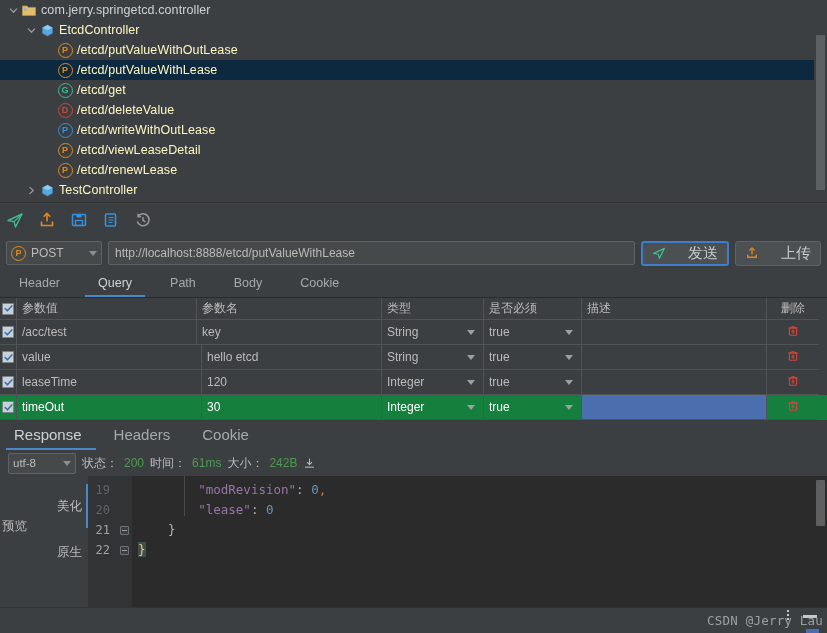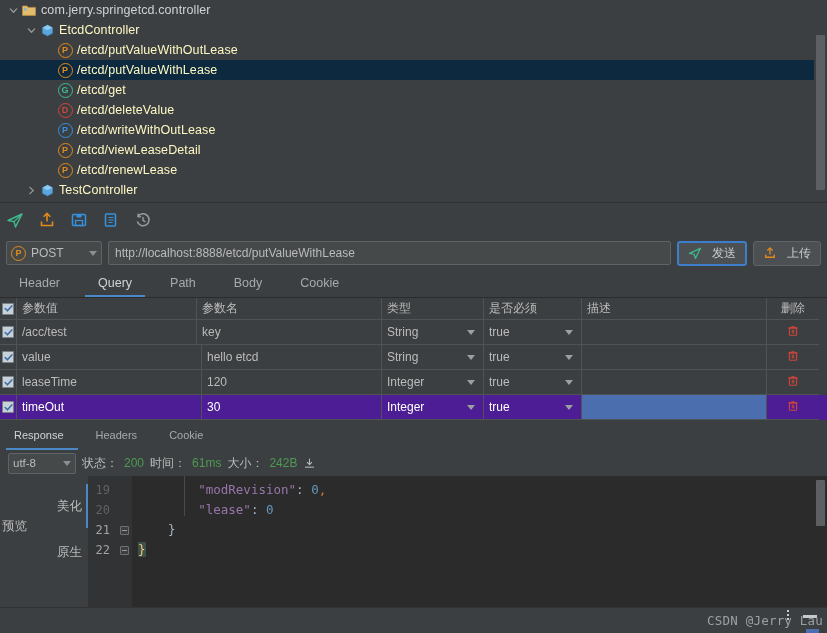--- a/index.html
+++ b/index.html
@@ -82,40 +82,40 @@
   .url-input {
     flex: 1; height: 24px;
     background: #45494a; border: 1px solid #5e6366; border-radius: 2px;
     color: #bbbbbb; font-size: 12px; padding: 0 6px;
     font-family: "Liberation Sans", sans-serif;
     outline: none;
   }
   .btn {
     height: 25px; min-width: 68px;
     background: #4c5052; border: 1px solid #5e6366; border-radius: 3px;
-    display: inline-flex; align-items: center; justify-content: flex-end; gap: 10px;
-    color: #c8cccd; font-size: 12px; cursor: pointer; padding: 0 9px;
+    display: inline-flex; align-items: center; justify-content: flex-end; gap: 22px;
+    color: #c8cccd; font-size: 15px; cursor: pointer; padding: 0 9px;
   }
   .btn.focused { border: 2px solid #3d7dca; background: #4c5052; }
 
   
   .ptabs { height: 28px; display: flex; align-items: flex-end; padding-left: 6px; gap: 12px; }
   .ptab {
     padding: 0 13px; height: 26px; line-height: 24px;
     color: #a7aaac; font-size: 12.5px; cursor: pointer;
     border-bottom: 2px solid transparent;
   }
   .ptab.active { color: #cfd3d4; border-bottom: 2px solid #4a88c7; }
 
   
   .tbl { width: 827px; border-top: 1px solid #2b2b2b; }
   .trow { display: flex; height: 25px; align-items: stretch; }
   .trow.header { height: 22px; background: #3c3f41; }
   .trow.header .cell { color: #bbbbbb; }
-  .trow.sel { background: #4c1d95; }
+  .trow.sel { background: #15803d; }
   .trow.sel .cell, .trow.sel .cell input { color: #ffffff; }
   .cell {
     border-right: 1px solid #4f5355; border-bottom: 1px solid #4f5355;
     display: flex; align-items: center; padding: 0 5px;
     color: #bbbbbb; font-size: 12px; overflow: hidden; white-space: nowrap;
   }
   .c-check { width: 17px; justify-content: center; padding: 0; }
   .c-name  { width: 185px; }
   .c-value { width: 180px; }
   .c-type  { width: 102px; justify-content: space-between; }
@@ -127,21 +127,21 @@
     width: 12px; height: 12px; background: #c8d0d8;
     border: 1px solid #7a828a; border-radius: 1px;
     display: inline-flex; align-items: center; justify-content: center;
     cursor: pointer;
   }
   .cb svg { display: block; }
   .ddcaret { width: 0; height: 0; border-left: 4px solid transparent; border-right: 4px solid transparent; border-top: 5px solid #9ba0a2; margin-right: 3px; }
 
   
   .rtabs { height: 30px; display: flex; align-items: flex-end; padding-left: 6px; background: #3c3f41; }
-  .rtab { padding: 0 14px 0 8px; height: 28px; line-height: 26px; font-size: 11px; color: #a7aaac; cursor: pointer; border-bottom: 2px solid transparent; }
+  .rtab { padding: 0 14px 0 8px; height: 28px; line-height: 26px; font-size: 15px; color: #a7aaac; cursor: pointer; border-bottom: 2px solid transparent; }
   .rtab.active { color: #cfd3d4; border-bottom: 2px solid #4a88c7; }
   .rtab + .rtab { margin-left: 10px; }
 
   .status-row { height: 26px; display: flex; align-items: center; padding: 0 8px; gap: 6px; font-size: 12px; color: #bbbbbb; }
   .enc-select {
     width: 68px; height: 21px; background: #45494a; border: 1px solid #5e6366; border-radius: 2px;
     display: flex; align-items: center; padding: 0 4px; color: #bbbbbb; font-size: 11.5px; cursor: pointer;
   }
   .enc-select .e-label { flex: 1; }
   .val-ok { color: #4e9a51; }

